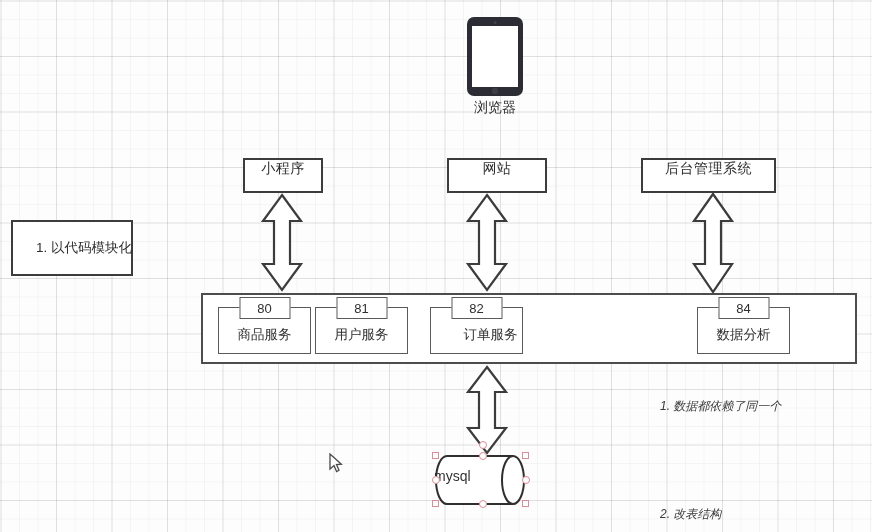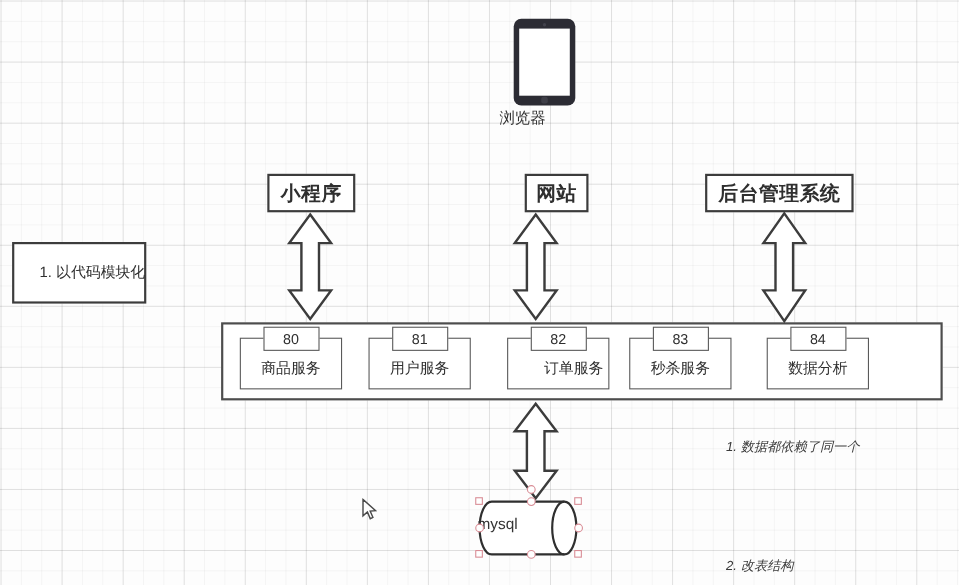--- a/index.html
+++ b/index.html
@@ -22,27 +22,26 @@
       18.5px 18.5px,
       18.5px 18.5px;
     background-position:0.5px 0.5px,0.5px 0.5px,0.5px 0.5px,0.5px 0.5px;
   }
 
   
   .box{
     position:absolute;
     border:2px solid #3c3c3c;
     background:#ffffff;
-    display:flex;align-items:center;justify-content:center;
+    display:flex;justify-content:center;
     box-sizing:border-box;
     color:#2f2f2f;
-    font-size:18px;
+    font-size:14px;
     letter-spacing:.5px;
     white-space:nowrap;
-    font-weight:bold;
   }
 
   
   .note-box{
     position:absolute;border:2px solid #3c3c3c;background:#fff;
     box-sizing:border-box;display:flex;align-items:center;justify-content:center;
     font-size:13.5px;color:#2f2f2f;white-space:nowrap;
   }
 
   
@@ -73,21 +72,21 @@
     position:absolute;left:467px;top:17px;width:56px;height:79px;
     background:#2c2c34;border-radius:7px;box-sizing:border-box;
     padding:9px 5px;
   }
   .tablet-screen{width:100%;height:100%;background:#fff;box-sizing:border-box;}
   .tablet-cam{position:absolute;top:3.5px;left:50%;transform:translateX(-50%);
     width:3px;height:3px;border-radius:50%;background:#41414b;}
   .tablet-home{position:absolute;bottom:2.5px;left:50%;transform:translateX(-50%);
     width:6px;height:6px;border-radius:2px;background:#3e3e47;}
   .tablet-label{
-    position:absolute;left:420px;top:99px;width:110px;text-align:center;
+    position:absolute;left:440px;top:99px;width:110px;text-align:center;
     font-size:14px;color:#2f2f2f;
   }
 
   
   #overlay{position:absolute;left:0;top:0;width:872px;height:532px;pointer-events:none;}
 
   
   .cyl-label{
     position:absolute;left:434px;top:468px;width:90px;
     font-size:14px;color:#333;
@@ -111,54 +110,50 @@
     <div class="tablet-cam"></div>
     <div class="tablet-screen"></div>
     <div class="tablet-home"></div>
   </div>
   <div class="tablet-label">浏览器</div>
 
   <div class="box" style="left:243px;top:158px;width:80px;height:35px;">
     <span>小程序</span>
   </div>
 
-  <div class="box" style="left:447px;top:158px;width:58px;height:35px;margin-left:30px;">
+  <div class="box" style="left:447px;top:158px;width:100px;height:35px;">
     <span>网站</span>
   </div>
 
   <div class="box" style="left:641px;top:158px;width:135px;height:35px;">
     <span>后台管理系统</span>
   </div>
 
   <div class="note-box" style="left:11px;top:220px;width:122px;height:56px;padding-left:24px;">
     <span>1. 以代码模块化</span>
   </div>
 
 
   <div class="svc-container">
 
     <div class="svc" style="left:15px;">
       <div class="port">80</div>
       <span>商品服务</span>
     </div>
 
-    <div class="svc" style="left:132px;">
+    <div class="svc" style="left:112px;">
       <div class="port">81</div>
       <span>用户服务</span>
     </div>
 
-    <div class="svc" style="left:258px;padding-left:28px;">
+    <div class="svc" style="left:227px;padding-left:28px;">
       <div class="port">82</div>
       <span>订单服务</span>
     </div>
 
-    <div class="svc" style="left:369px;">
-      <div class="port">83</div>
-      <span>秒杀服务</span>
-    </div>
 
     <div class="svc" style="left:494px;">
       <div class="port">84</div>
       <span>数据分析</span>
     </div>
 
   </div>
 
   <div class="anno" style="left:660px;top:398px;">1. 数据都依赖了同一个</div>
   <div class="anno" style="left:660px;top:468px;margin-top:38px;">2. 改表结构</div>

